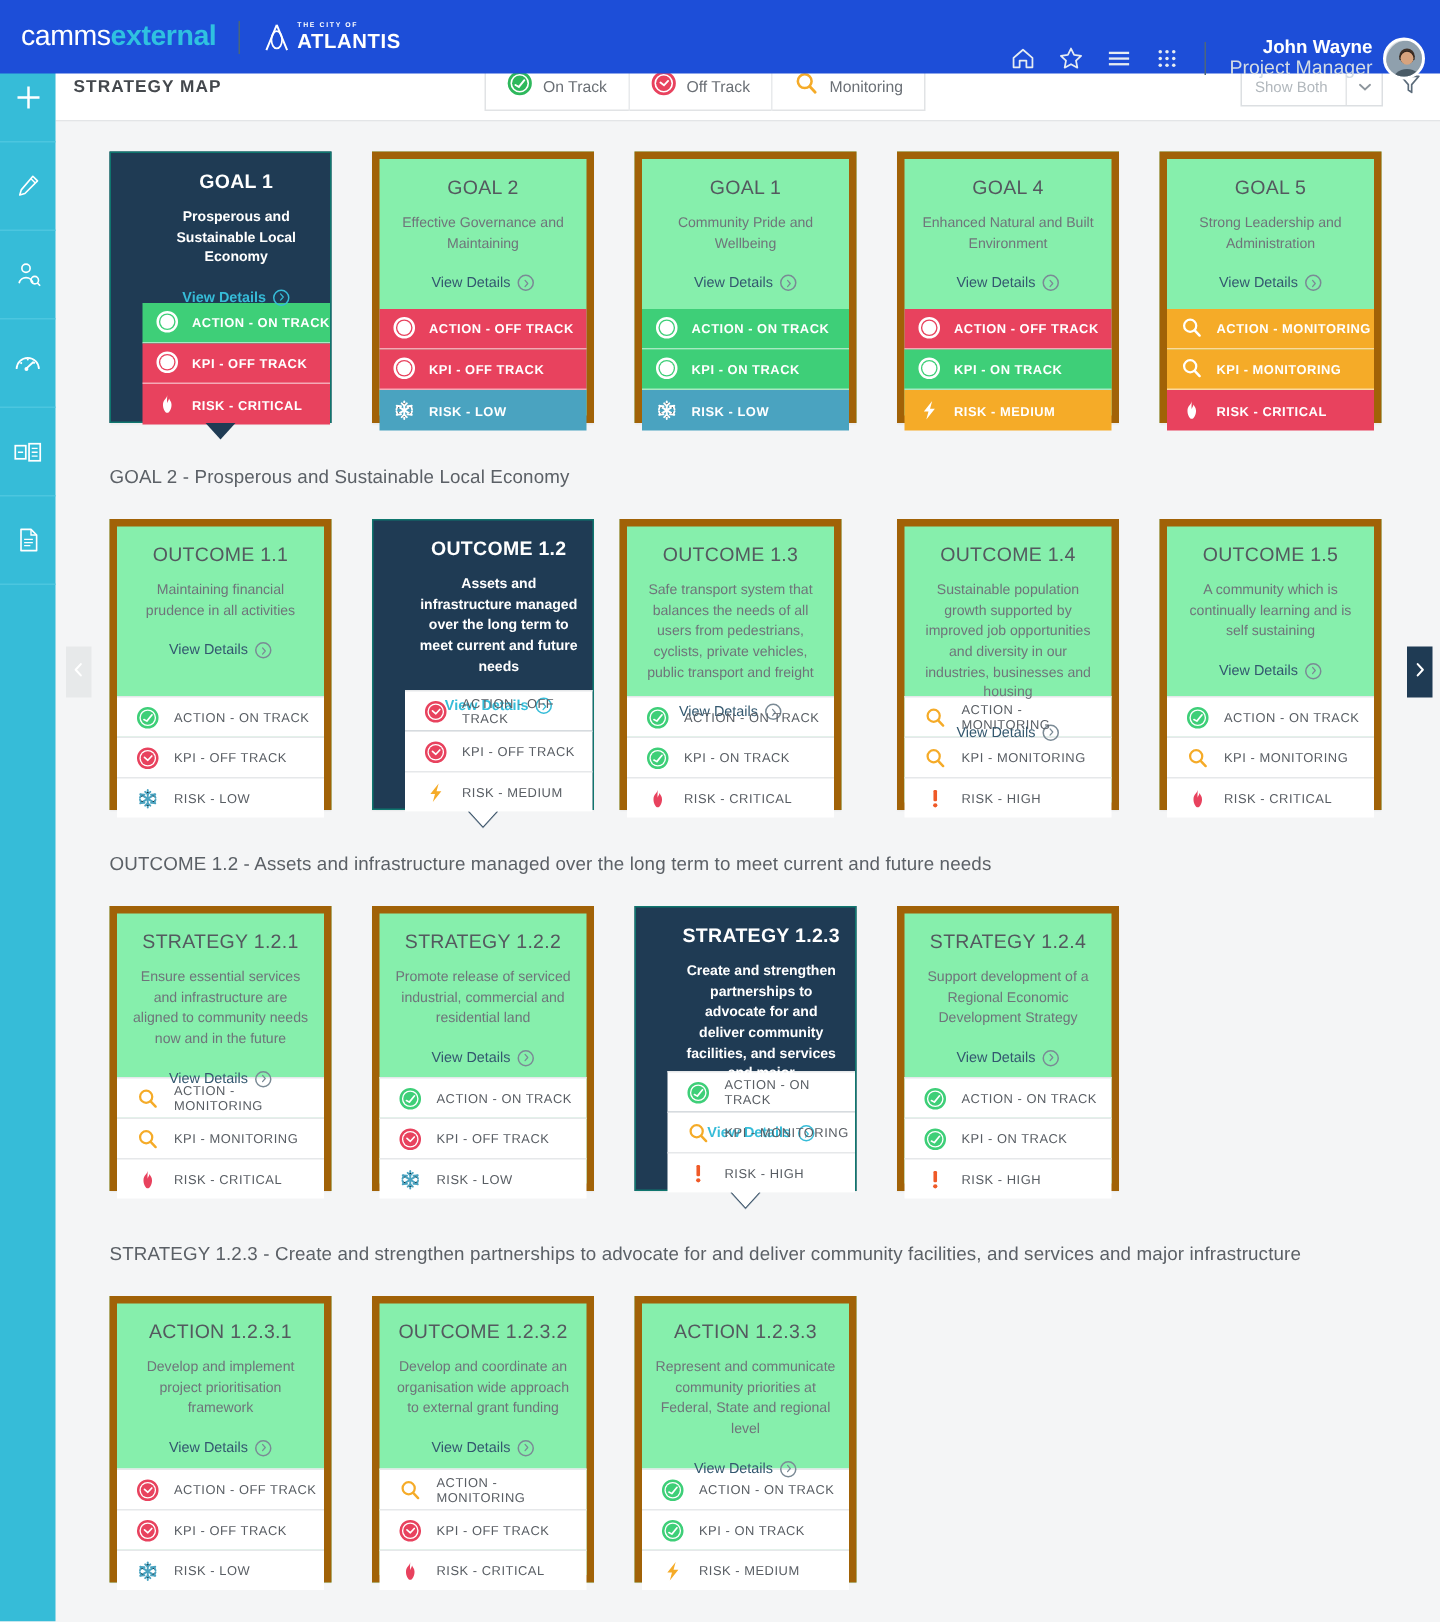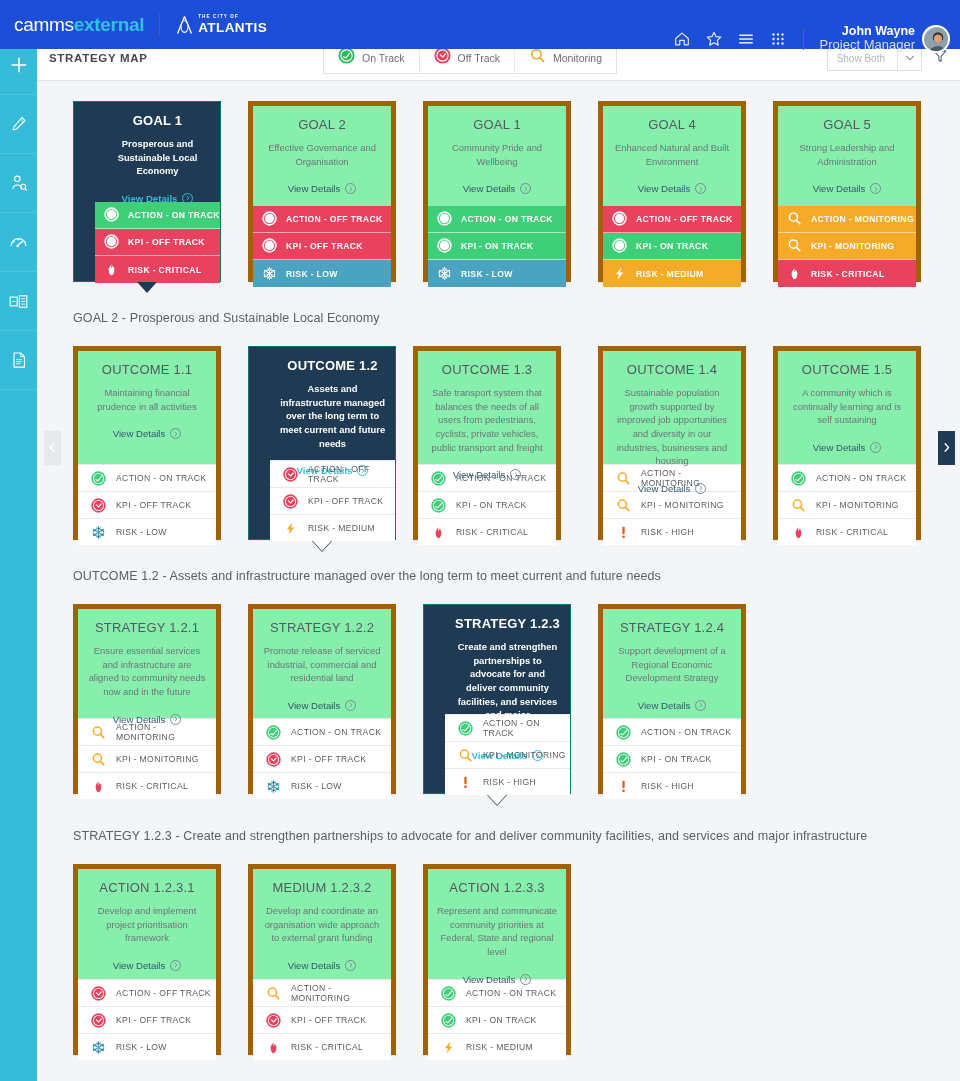--- a/index.html
+++ b/index.html
@@ -408,21 +408,21 @@
           <span class="icon-sq"><svg viewBox="0 0 20 20" width="15" height="15">
                   <path d="M10 1.6 C10 5 6.2 6 6.2 10.4 C6.2 14 8 17.6 10 17.6 C12 17.6 13.8 14 13.8 10.4 C13.8 7.6 12.3 6.6 11.6 4.8 C11.2 7 10.2 7.4 10 9 C9.5 7 10 4.2 10 1.6 Z" fill="#ffffff"></path>
                 </svg></span>
           <span>RISK - CRITICAL</span>
         </div>
     </div>
           <div class="pointer dark" style="left:110px; top:181px;"></div>
           <div class="card" style="left:211px; width:148px; height:181px;">
       <div class="card-head" style="height:100px;">
         <div class="card-title">GOAL 2</div>
-        <div class="card-desc">Effective Governance and Organisation</div>
+        <div class="card-desc">Effective Governance and Maintaining</div>
         <span class="view-details">
     <span>View Details</span>
     <span class="vd-circle">
       <svg viewBox="0 0 10 10" width="6" height="6">
                     <path d="M3.4 1.6 L6.4 5 L3.4 8.4" fill="none" stroke="#7a8a95" stroke-width="1.4" stroke-linecap="round" stroke-linejoin="round"></path>
                   </svg>
     </span>
   </span>
       </div>
       <div class="status-bar s-red">
@@ -973,21 +973,21 @@
                     <path d="M16.9 10.9 L15.8 13.8 L12.9 13.6"></path>
                     <path d="M16.9 9.1 L15.8 6.2 L12.9 6.4"></path>
                     <path d="M3.1 10.9 L4.2 13.8 L7.1 13.6"></path>
                   </g>
                 </svg></span>
           <span>RISK - LOW</span>
         </div>
     </div>
           <div class="card" style="left:211px; width:148px; height:191px;">
       <div class="card-head" style="height:110px;">
-        <div class="card-title">MEDIUM 1.2.3.2</div>
+        <div class="card-title">OUTCOME 1.2.3.2</div>
         <div class="card-desc">Develop and coordinate an organisation wide approach to external grant funding</div>
         <span class="view-details">
     <span>View Details</span>
     <span class="vd-circle">
       <svg viewBox="0 0 10 10" width="6" height="6">
                     <path d="M3.4 1.6 L6.4 5 L3.4 8.4" fill="none" stroke="#7a8a95" stroke-width="1.4" stroke-linecap="round" stroke-linejoin="round"></path>
                   </svg>
     </span>
   </span>
       </div>

